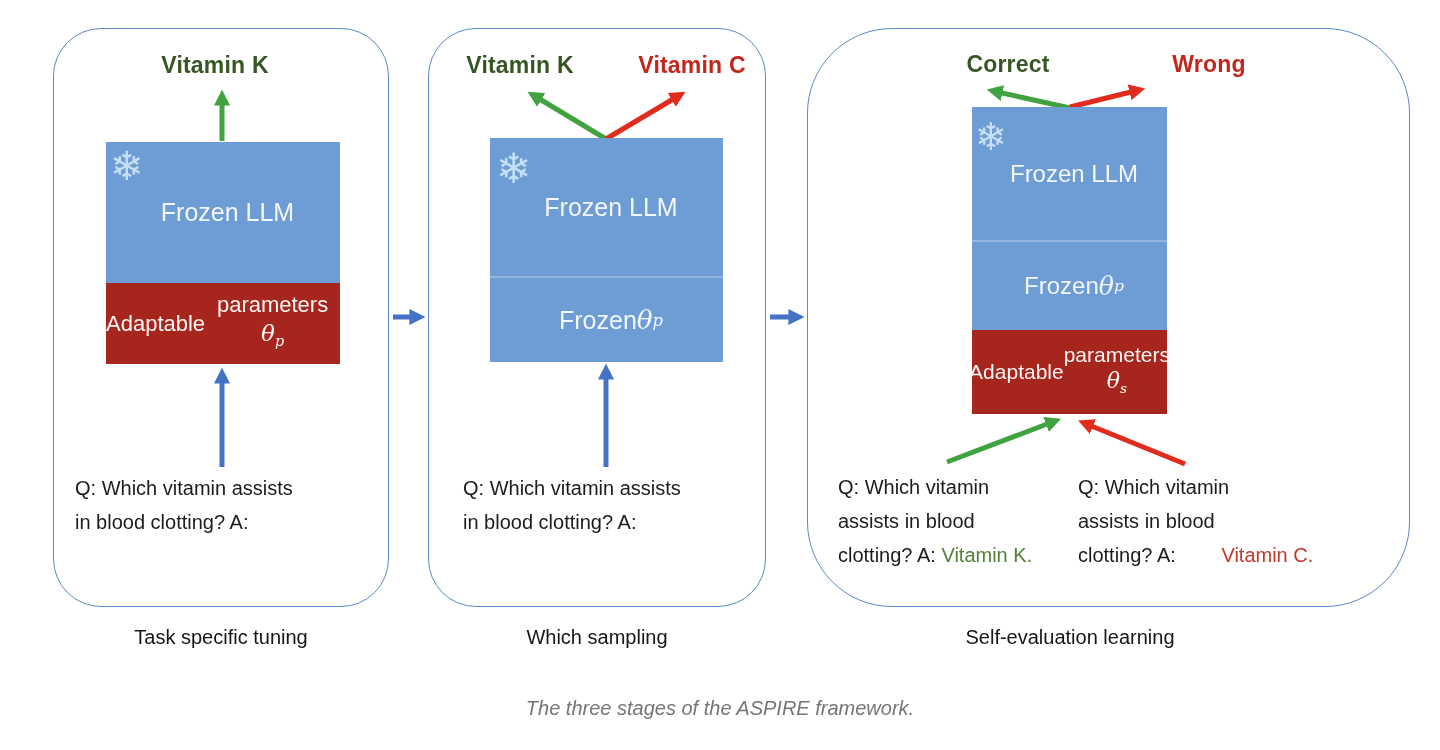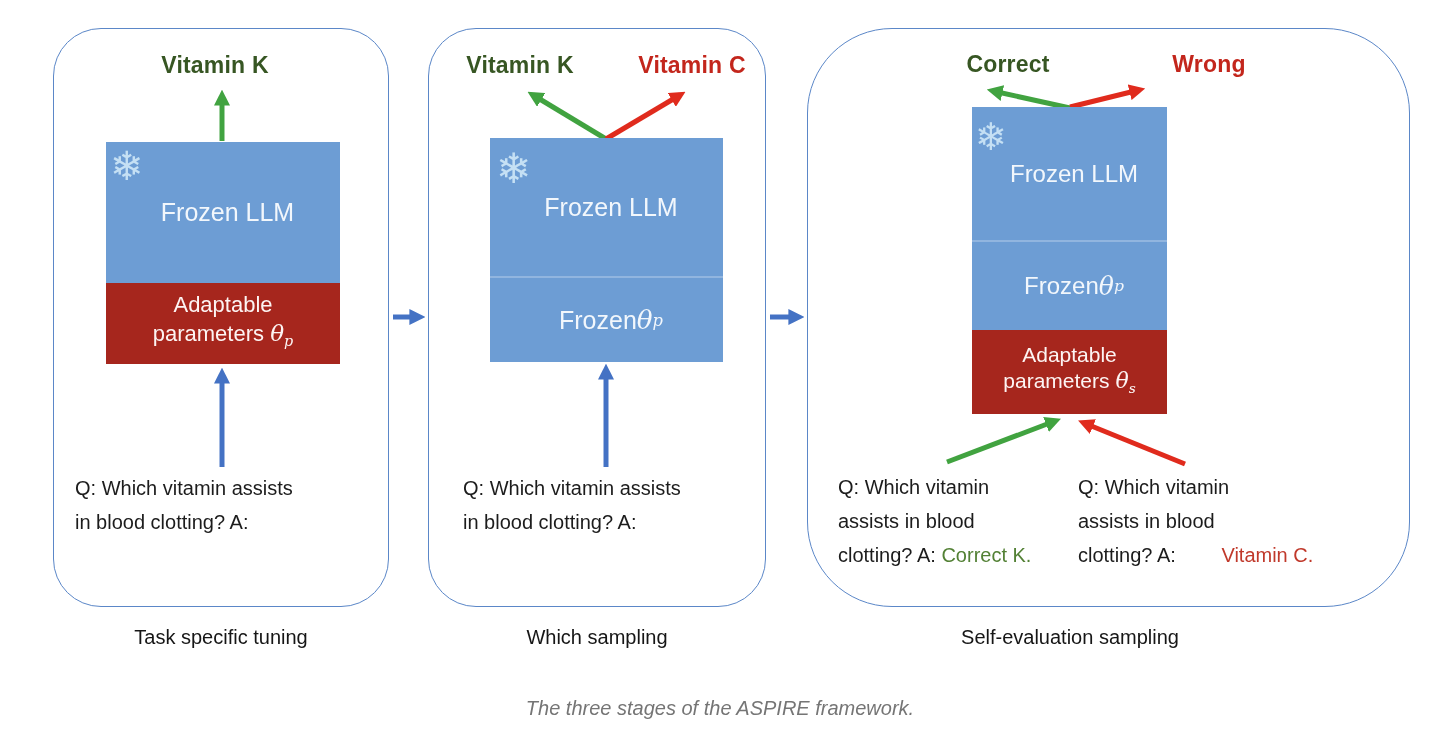--- a/index.html
+++ b/index.html
@@ -20,21 +20,21 @@
   .out-red{color:var(--text-red,#c3261c);}
   .bluebox{
     position:absolute;background:var(--box-blue,#6d9dd4);color:#f2f7fc;
     display:flex;flex-direction:column;box-sizing:border-box;
   }
   .llm-section{flex:0 0 auto;display:flex;align-items:center;justify-content:center;
     font-size:25px;padding-left:9px;}
   .llm-section.divided{border-top:2px solid rgba(255,255,255,0.25);}
   .redbox{
     position:absolute;background:var(--box-red,#a6261d);color:#fdf4f3;
-    display:flex;flex-direction:column;align-items:center;justify-content:center;
+    display:flex;align-items:center;justify-content:center;
     font-size:22px;line-height:28px;box-sizing:border-box;text-align:center;
   }
   .theta{font-family:"DejaVu Serif","Liberation Serif",serif;font-style:italic;font-size:1.05em;}
   .theta-sub{font-family:"DejaVu Serif","Liberation Serif",serif;font-style:italic;font-size:.65em;}
   .snowflake{
     position:absolute;color:var(--snowflake,#cfe8f8);opacity:.9;
     font-family:"DejaVu Sans",sans-serif;line-height:1;pointer-events:none;
   }
   .question{
     position:absolute;font-size:20px;line-height:34px;color:#1c1c1c;
@@ -144,25 +144,25 @@
   <span class="snowflake" style="left:975px;top:118px;font-size:38px;">❄</span>
 
   <div class="redbox" style="left:972px;top:330px;width:195px;height:84px;font-size:21px;line-height:26px;">
     <div>Adaptable</div>
     <div><span>parameters </span><i class="theta">θ</i><sub class="theta-sub">s</sub></div>
   </div>
 
   <div class="question" style="left:838px;top:470px;">
     <div>Q: Which vitamin</div>
     <div>assists in blood</div>
-    <div><span>clotting? A: </span><span class="ans-green">Correct K.</span></div>
+    <div><span>clotting? A: </span><span class="ans-green">Vitamin K.</span></div>
   </div>
 
   <div class="question" style="left:1078px;top:470px;">
     <div>Q: Which vitamin</div>
     <div>assists in blood</div>
     <div><span>clotting? A: </span><span class="ans-red">Vitamin C.</span></div>
   </div>
 
-  <div class="stage-caption" style="left:820px;top:626px;width:500px;">Self-evaluation sampling</div>
+  <div class="stage-caption" style="left:820px;top:626px;width:500px;">Self-evaluation learning</div>
 
   <div class="fig-caption">The three stages of the ASPIRE framework.</div>
 </div>
 
 </body></html>

